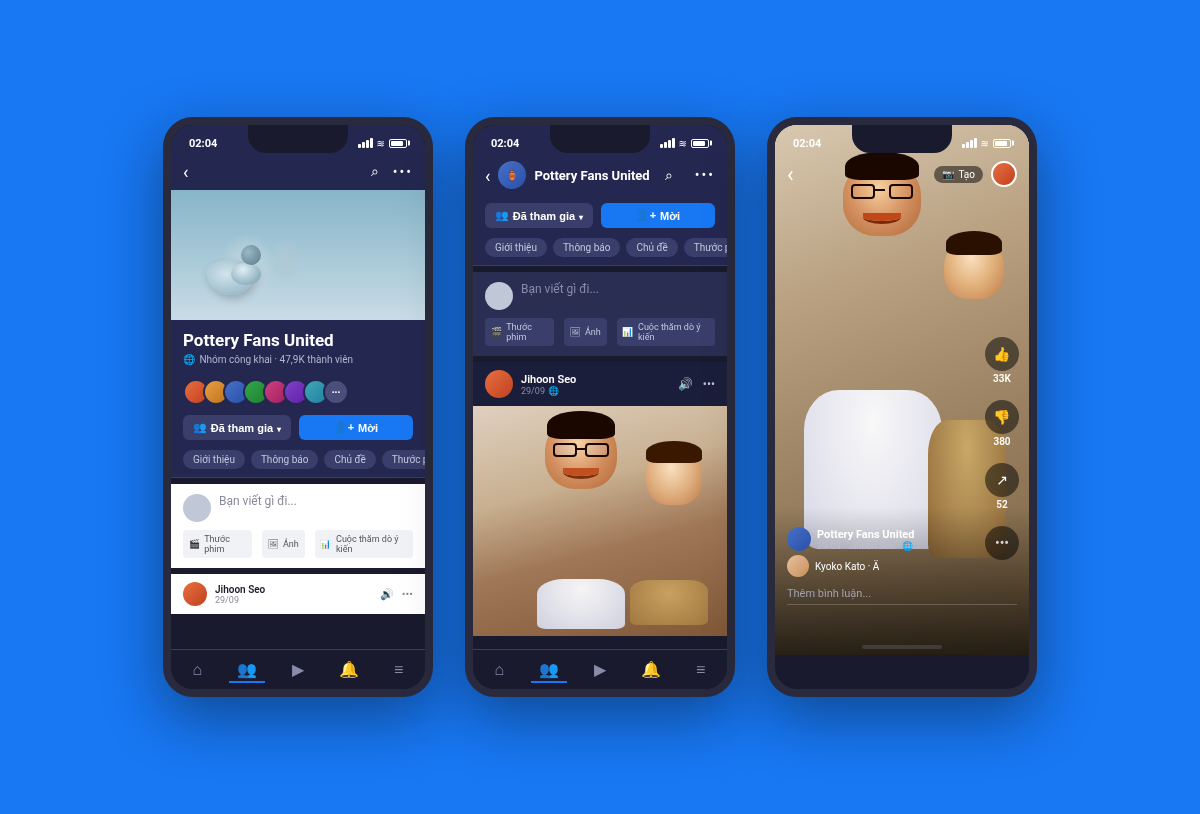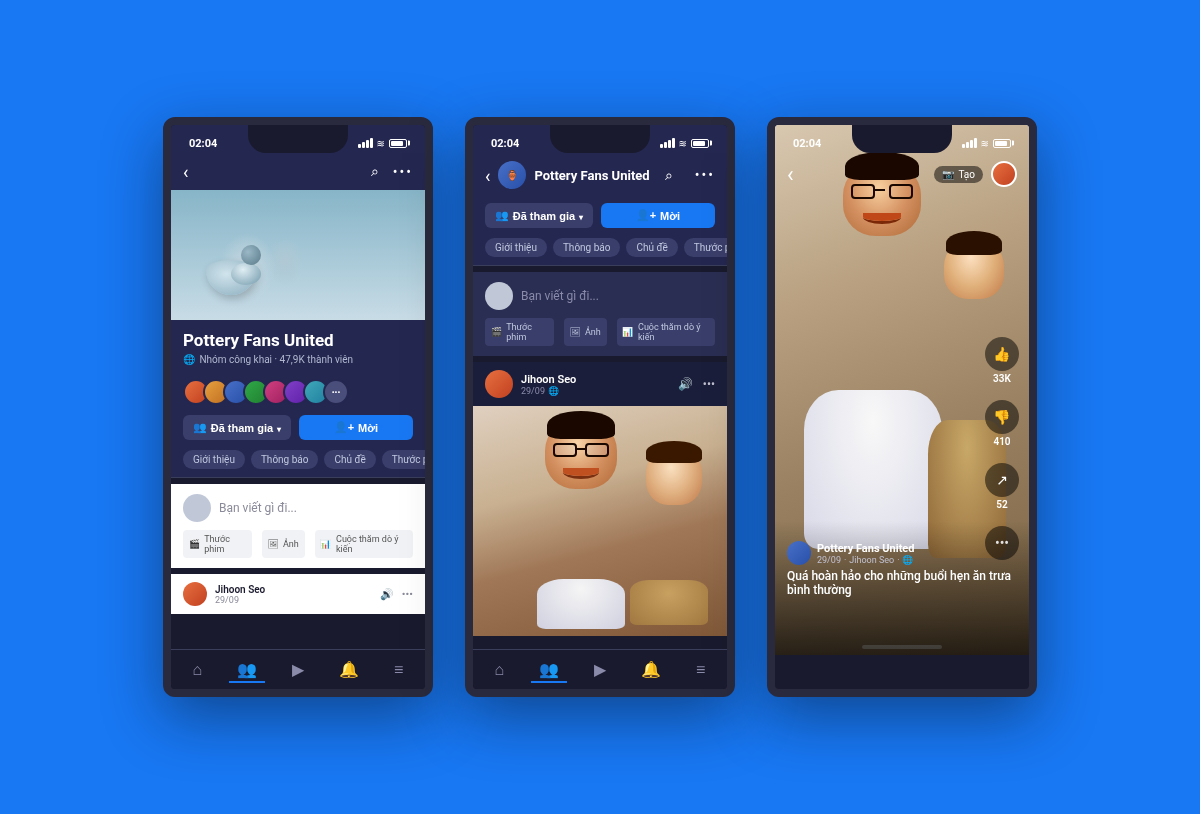--- a/index.html
+++ b/index.html
@@ -13,21 +13,21 @@
       gap: 32px;
       font-family: -apple-system, BlinkMacSystemFont, 'Segoe UI', Roboto, Arial, sans-serif;
       overflow: hidden;
     }
 
     
     .phone {
       width: 270px;
       height: 580px;
       background: #1a1a2e;
-      border-radius: 12px;
+      border-radius: 30px;
       border: 8px solid #2a2a3e;
       position: relative;
       overflow: hidden;
       box-shadow: 0 20px 60px rgba(0,0,0,0.4);
     }
     .phone::before {
       content: '';
       position: absolute;
       top: 0; left: 50%;
       transform: translateX(-50%);
@@ -175,21 +175,21 @@
       font-size: 10px;
       cursor: pointer;
       white-space: nowrap;
     }
 
     .p1-post-box {
       background: white;
       margin: 6px 0;
       padding: 10px 12px;
     }
-    .post-box-row { display: flex; align-items: center; gap: 8px; margin-bottom: 8px; }
+    .post-box-row { display: flex; gap: 8px; margin-bottom: 8px; }
     .post-avatar {
       width: 28px; height: 28px;
       border-radius: 50%;
       background: #c0c8d8;
       flex-shrink: 0;
     }
     .post-placeholder { color: #8a8a9a; font-size: 12px; }
     .post-actions { display: flex; gap: 10px; }
     .post-action-btn {
       display: flex; align-items: center; gap: 4px;
@@ -751,21 +751,21 @@
       </div>
     </div>
 
     <div class="p3-right-actions">
       <div class="p3-action-item">
         <div class="p3-action-icon">👍</div>
         <span class="p3-action-count">33K</span>
       </div>
       <div class="p3-action-item">
         <div class="p3-action-icon">👎</div>
-        <span class="p3-action-count">410</span>
+        <span class="p3-action-count">380</span>
       </div>
       <div class="p3-action-item">
         <div class="p3-action-icon">↗</div>
         <span class="p3-action-count">52</span>
       </div>
       <div class="p3-action-item">
         <div class="p3-action-icon">•••</div>
       </div>
     </div>
 
@@ -776,18 +776,22 @@
           <div class="p3-group-name">Pottery Fans United</div>
           <div class="p3-group-date">
             <span>29/09</span>
             <span>·</span>
             <span>Jihoon Seo</span>
             <span>·</span>
             <span>🌐</span>
           </div>
         </div>
       </div>
-      <div class="p3-caption">Quá hoàn hảo cho những buổi hẹn ăn trưa bình thường</div>
+      <div class="p3-comment-row">
+        <div class="p3-commenter-avatar"></div>
+        <div class="p3-comment-text">Kyoko Kato · Ä</div>
+      </div>
+      <div class="p3-comment-input">Thêm bình luận...</div>
     </div>
 
     <div class="home-indicator home-indicator-light"></div>
   </div>
 </div>
 
 </body></html>

